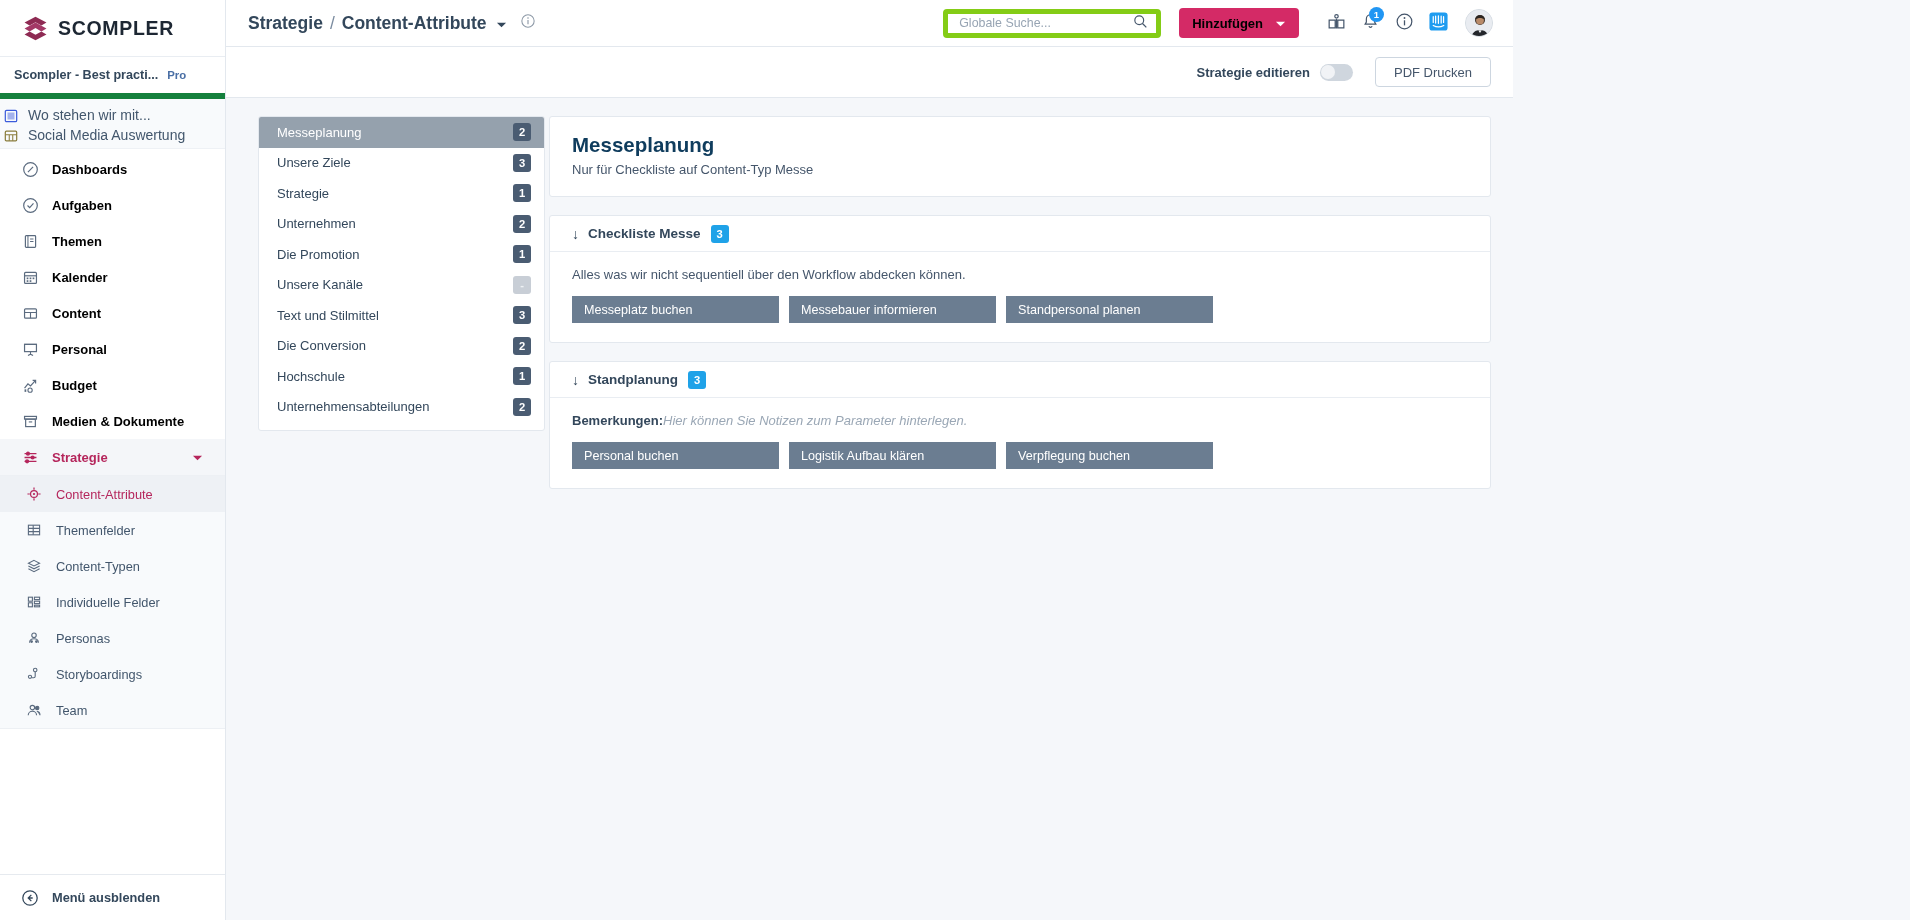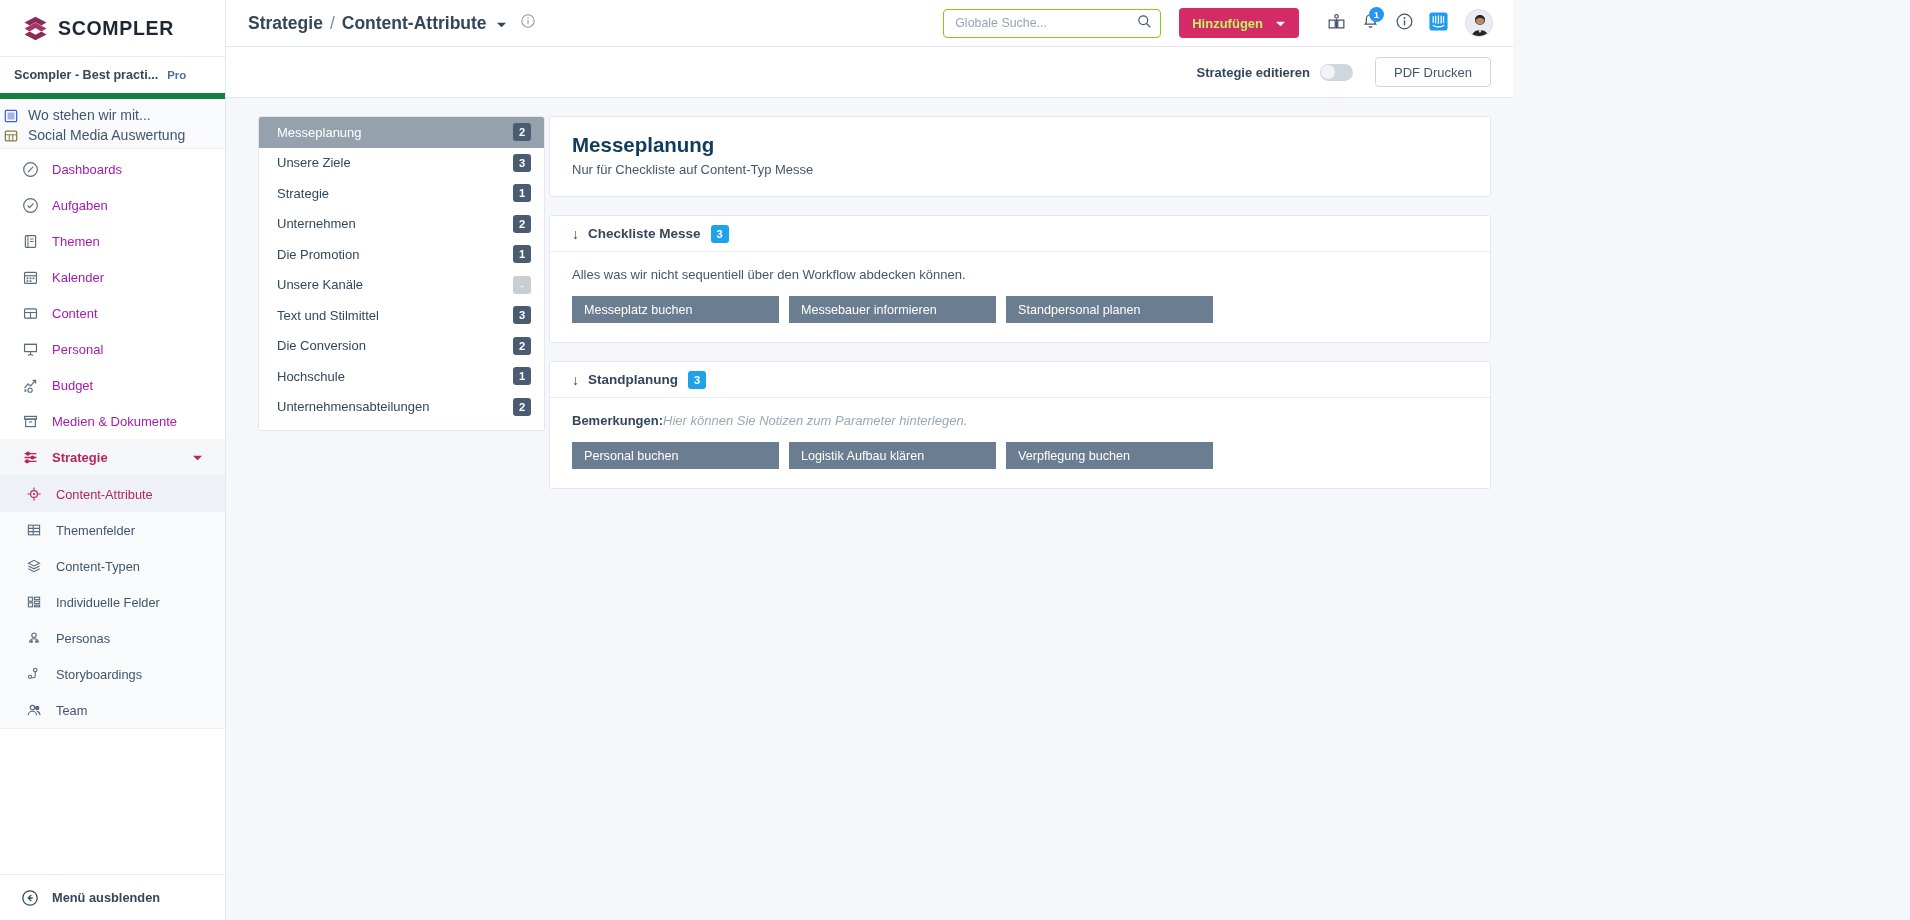--- a/index.html
+++ b/index.html
@@ -48,22 +48,22 @@
   .fav-item {
     height: 20px; display: flex; align-items: flex-end;
     padding-left: 4px; font-size: 14px; color: #42566c;
     cursor: pointer;
   }
   .fav-item .ico { width: 15px; height: 15px; margin-right: 9px; display:flex; align-items:center; }
 
   .nav-list { flex: 1 1 auto; overflow: hidden; padding-top: 2px; }
   .nav-item {
     height: 36px; display: flex; align-items: center;
-    padding-left: 20px; font-size: 13px; color: #a21caf;
-    font-weight: 400; cursor: pointer; position: relative;
+    padding-left: 20px; font-size: 13px; color: #000000;
+    font-weight: 700; cursor: pointer; position: relative;
   }
   .nav-item .ico { width: 20px; height: 20px; margin-right: 12px; display:flex; align-items:center; justify-content:center; }
   .nav-item.active-parent { background: #f4f6f9; color: #b5265c; font-weight: 700; }
   .nav-item.active-parent .caret { margin-left: auto; margin-right: 22px; }
   .subnav { background: #f8fafc; border-top: 1px solid #edf0f4; border-bottom: 1px solid #edf0f4;}
   .sub-item {
     height: 36px; display: flex; align-items: center;
     padding-left: 24px; font-size: 12.8px; color: #42566c; cursor: pointer;
   }
   .sub-item .ico { width: 20px; height: 20px; margin-right: 12px; display:flex; align-items:center; justify-content:center;}
@@ -80,31 +80,31 @@
   .topbar {
     height: 47px; background: #fff; border-bottom: 1px solid #e3e8ee;
     display: flex; align-items: center; padding: 0 20px 0 22px; flex: 0 0 47px;
   }
   .crumb { font-size: 17.5px; font-weight: 700; color: #33475b; display: flex; align-items: center; }
   .crumb .sep { margin: 0 7px; color: #7b8ca0; font-weight: 400;}
   .crumb .caret-d { margin-left: 9px; }
   .crumb .info-ico { margin-left: 13px; }
   .topbar-right { margin-left: auto; display: flex; align-items: center; gap: 0px; }
   .search-box {
-    width: 218px; height: 29px; border: 1px solid #84cc16; border-radius: 4px;
+    width: 218px; height: 29px; border: 5px solid #84cc16; border-radius: 4px;
     display: flex; align-items: center; padding: 0 8px 0 11px; background: #fff;
     margin-right: 18px;
   }
   .search-box input {
     border: none; outline: none; flex: 1 1 auto; font-size: 12.4px;
     font-family: "Liberation Sans", sans-serif; color: #33475b; background: transparent;
   }
   .search-box input::placeholder { color: #97a4b3; }
   .add-btn {
-    height: 30px; background: #d42a66; color: #bef264; border: none; border-radius: 4px;
+    height: 30px; background: #d42a66; color: #000000; border: none; border-radius: 4px;
     font-size: 13px; font-weight: 700; padding: 0 13px; display: flex; align-items: center;
     cursor: pointer; font-family: "Liberation Sans", sans-serif; margin-right: 20px;
   }
   .add-btn .caret-d { margin-left: 12px; }
   .icon-btn {
     width: 34px; height: 34px; display: flex; align-items: center; justify-content: center;
     cursor: pointer; position: relative;
   }
   .notif-badge {
     position: absolute; top: 1px; right: 3px; background: #2196f3; color: #fff;

